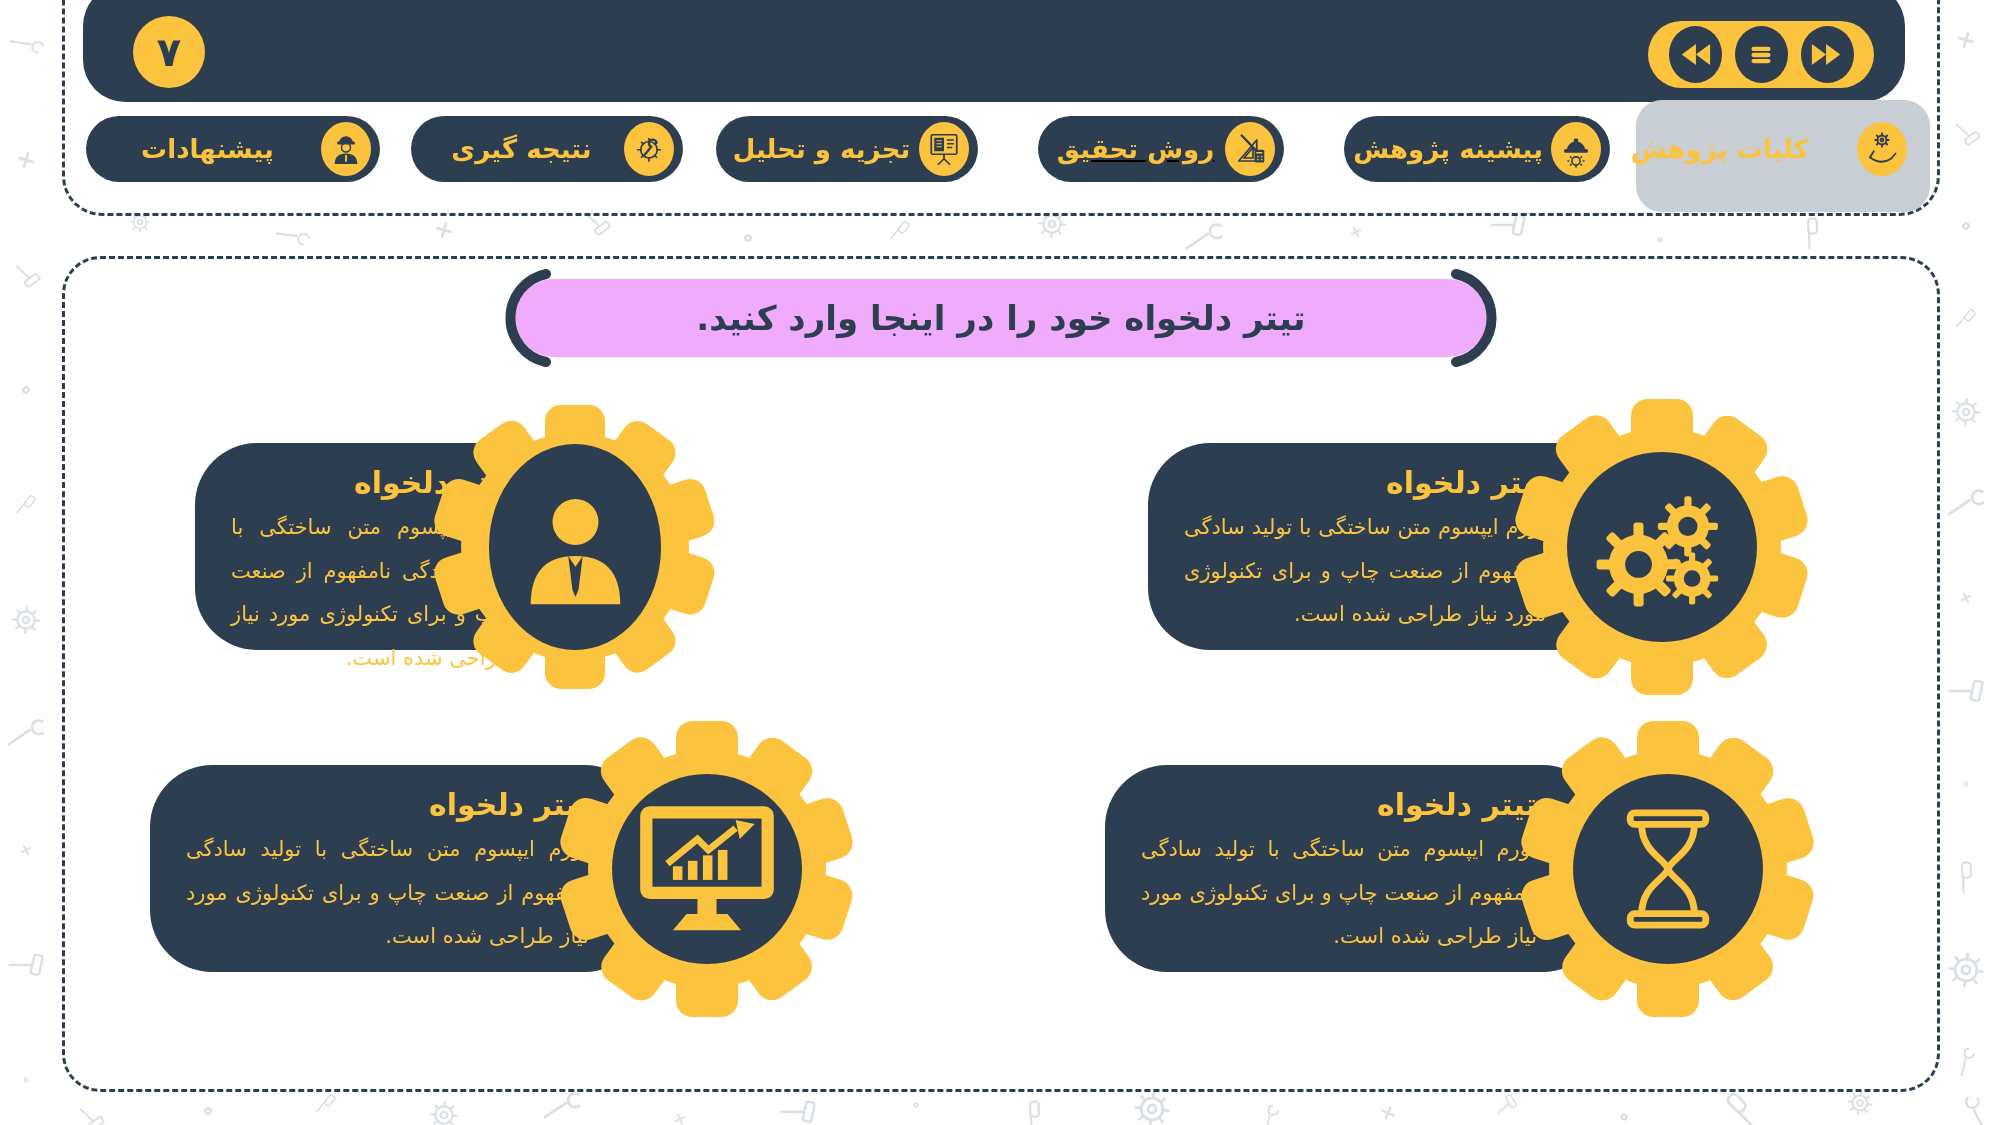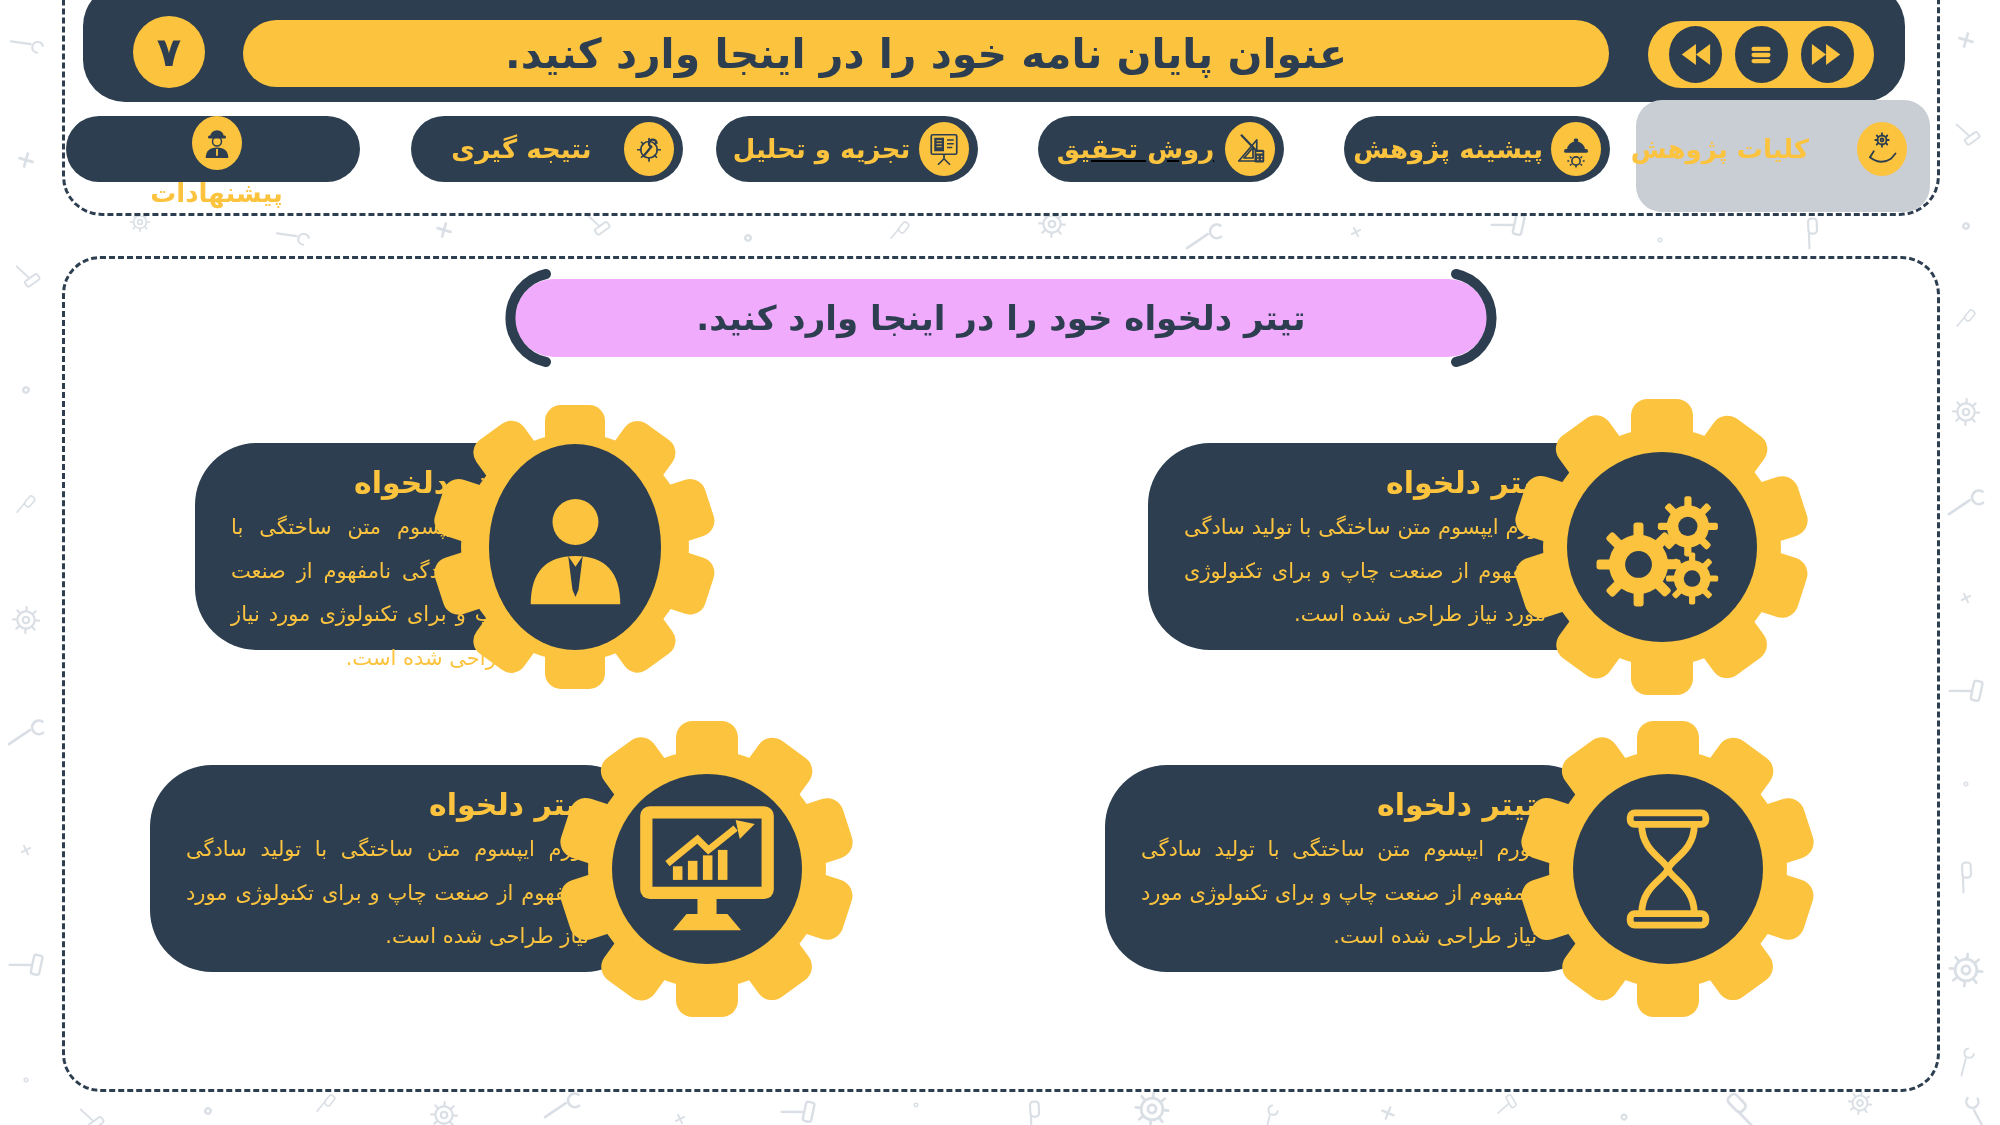--- a/index.html
+++ b/index.html
@@ -127,23 +127,20 @@
       <use href="#screwdriver-icon" transform="translate(1966 877) rotate(223) scale(1.08)" opacity="0.55"></use>
       <use href="#gear-icon" transform="translate(1966 970) rotate(276) scale(1.36)" opacity="0.55"></use>
       <use href="#wrench-icon" transform="translate(1966 1063) rotate(329) scale(0.94)" opacity="0.55"></use>
     </svg>
 
   <div class="top-box"></div>
   <div class="content-box"></div>
 
   <div class="header-bar">
     <div class="page-number">۷</div>
-    <div class="title-pill">
-      <span>عنوان پایان نامه خود را در اینجا وارد کنید.</span>
-    </div>
     <div class="controls">
       <div class="ctrl">
         <svg width="34" height="25" viewBox="0 0 36 26">
           <path d="M19 2 L4 13 L19 24 Z" fill="#fcc33e"></path>
             <path d="M34 2 L19 13 L34 24 Z" fill="#fcc33e"></path>
         </svg>
       </div>
       <div class="ctrl">
         <svg width="26" height="24" viewBox="0 0 30 24">
           <rect x="4" y="2.5" width="22" height="5" rx="2.5" fill="#fcc33e"></rect>
@@ -215,21 +212,21 @@
         <span class="tab-icon">
           <svg width="36" height="40" viewBox="0 0 48 52" fill="none" stroke="#2c3e50" stroke-width="2.3" stroke-linecap="round">
    <circle cx="24" cy="27" r="11"></circle>
    <path d="M24 12v4M34 17l-2.5 2.5M39 27h-4M34 37l-2.5-2.5M24 42v-4M14 37l2.5-2.5M9 27h4M14 17l2.5 2.5"></path>
    <path d="M18 34l9-11" stroke-width="3"></path>
             <path d="M27 23a5 5 0 1 1 7-5" stroke-width="3"></path>
           </svg>
         </span>
         <span class="tab-label">نتیجه گیری</span>
       </div>
-      <div class="tab" style="left: 66px; width: 294px; flex-direction: column;">
+      <div class="tab" style="left: 86px; width: 294px;">
         <span class="tab-icon">
           <svg width="36" height="40" viewBox="0 0 48 52">
    <path d="M15 17a9 8 0 0 1 18 0" fill="#2c3e50"></path>
    <rect x="12" y="16" width="24" height="4" rx="2" fill="#2c3e50"></rect>
    <circle cx="24" cy="24" r="6" fill="none" stroke="#2c3e50" stroke-width="2"></circle>
    <path d="M9 46q0-14 15-14t15 14z" fill="#2c3e50"></path>
    <path d="M24 34v9" stroke="#fcc33e" stroke-width="2.5"></path>
           </svg>
         </span>
         <span class="tab-label">پیشنهادات</span>

